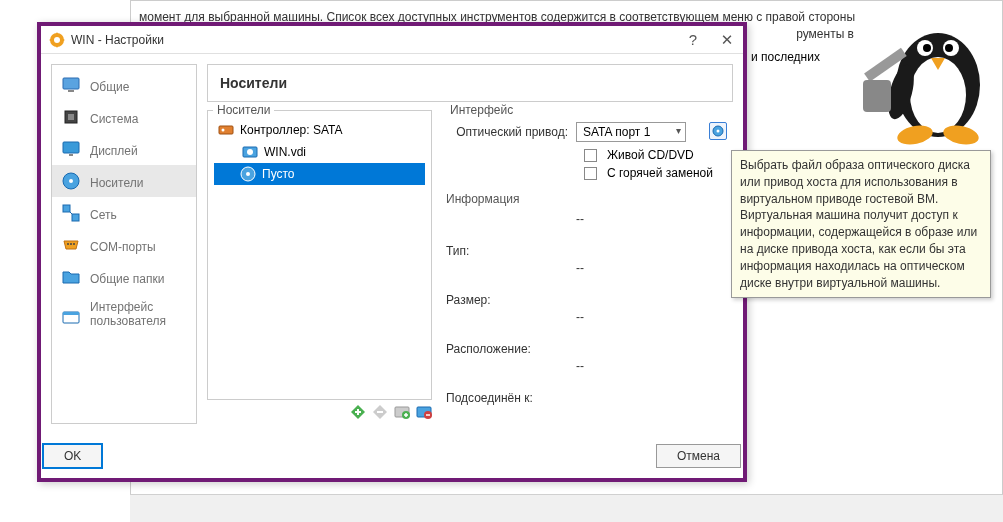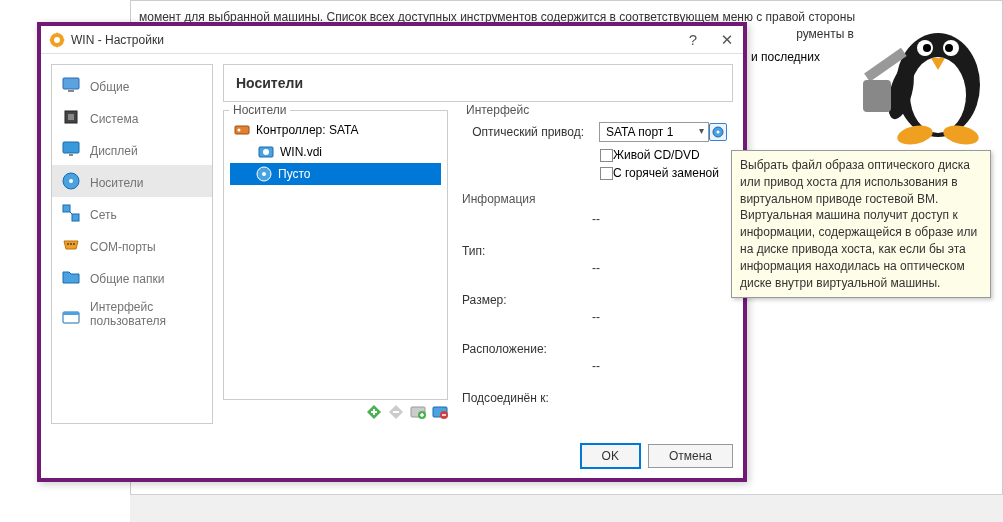--- a/index.html
+++ b/index.html
@@ -39,35 +39,35 @@
     .tree-row { display: flex; align-items: center; padding: 3px 4px; gap: 6px; cursor: pointer; }
     .tree-row.child { padding-left: 28px; }
     .tree-row.selected { background: #0078d7; color: #fff; padding-left: 26px; }
     .tree-icon { width: 16px; height: 16px; flex-shrink: 0; }
 
     .toolbar-bottom { display: flex; justify-content: flex-end; gap: 6px; padding: 4px 0; }
     .toolbar-icon { width: 16px; height: 16px; cursor: pointer; }
 
     .attr-row { display: flex; align-items: center; margin-bottom: 6px; }
     .attr-label { width: 130px; text-align: right; padding-right: 8px; color: #333; }
-    .attr-value { flex: 1; display: flex; align-items: center; gap: 0; margin-left: 7px; }
+    .attr-value { flex: 1; display: flex; align-items: flex-start; gap: 23px; }
     .combo { border: 1px solid #999; background: #fff; padding: 2px 20px 2px 6px; position: relative; min-width: 110px; cursor: pointer; }
     .combo::after { content: "▾"; position: absolute; right: 4px; top: 2px; color: #555; font-size: 10px; }
     .icon-btn { width: 18px; height: 18px; border: 1px solid #3a7fd6; border-radius: 2px; display: flex; align-items: center; justify-content: center; cursor: pointer; background: #eef4fc; }
 
-    .check-row { display: flex; align-items: center; gap: 0; margin-left: 138px; margin-bottom: 4px; }
+    .check-row { display: flex; align-items: center; gap: 10px; margin-left: 138px; margin-bottom: 4px; }
     .checkbox { width: 13px; height: 13px; border: 1px solid #888; background: #fff; cursor: pointer; }
 
     .info-section { margin-top: 12px; }
     .info-label { color: #555; margin-bottom: 6px; }
     .info-row { display: flex; margin-bottom: 3px; }
     .info-key { width: 130px; text-align: left; padding-right: 8px; color: #333; margin-top: 32px; }
     .info-val { color: #333; }
 
-    .dialog-footer { display: flex; justify-content: flex-end; gap: 8px; padding: 10px 10px; }
+    .dialog-footer { display: flex; justify-content: space-between; gap: 8px; padding: 10px 2px; }
     .btn { border: 1px solid #999; background: #f5f5f5; padding: 4px 20px; cursor: pointer; color: #333; }
     .btn.default { border: 1px solid #0078d7; box-shadow: 0 0 0 1px #0078d7; }
 
     .tooltip { position: absolute; top: 150px; left: 731px; width: 260px; background: #fdfde8; border: 1px solid #999; padding: 6px 8px; color: #333; line-height: 1.4; box-shadow: 2px 2px 4px rgba(0,0,0,0.2); }
 
     .bg-stripe { position: absolute; bottom: 0; left: 130px; width: 873px; height: 28px; background: #f0f0f0; border-top: 1px solid #d0d0d0; }
   </style>
 </head>
 <body>
 

